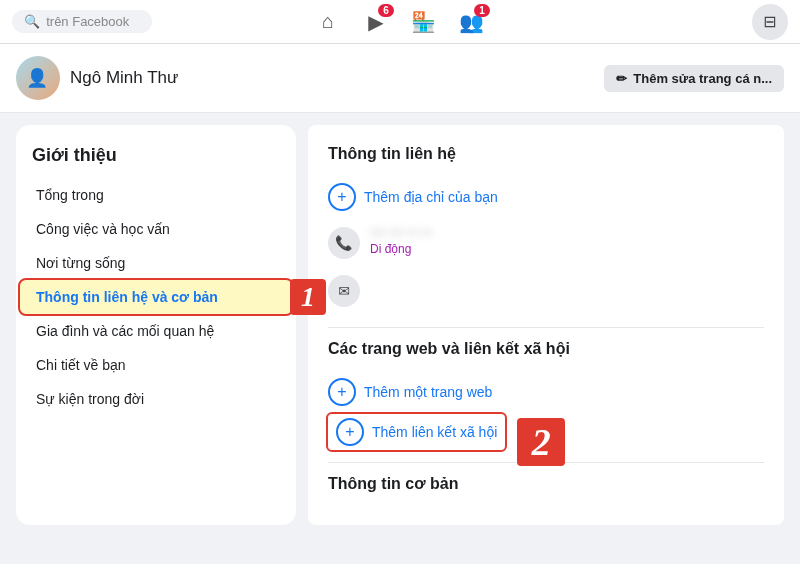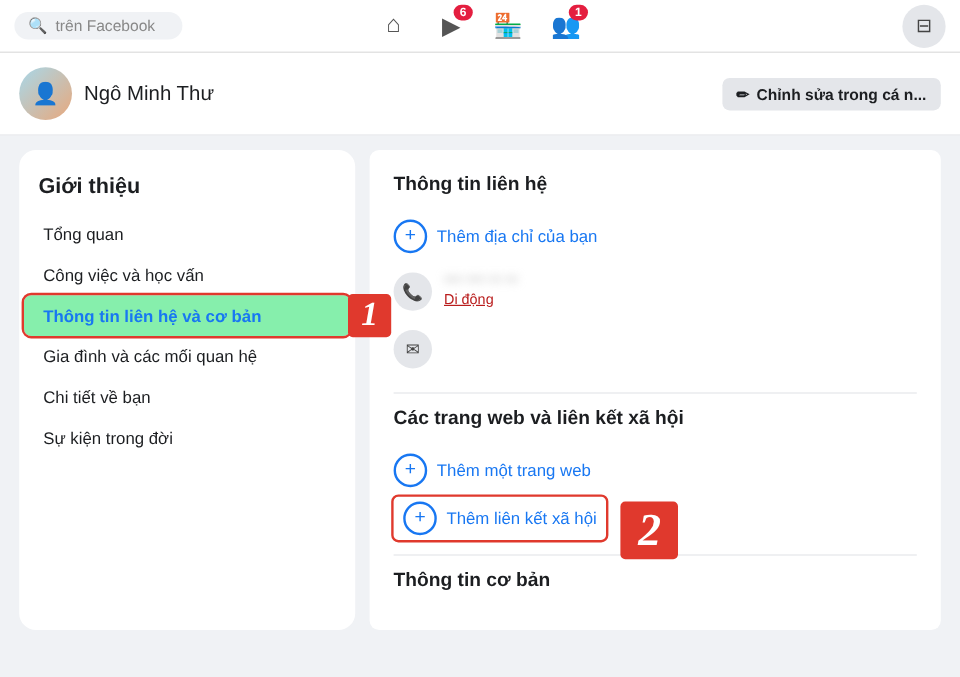--- a/index.html
+++ b/index.html
@@ -152,21 +152,21 @@
     }
     .sidebar-item {
       padding: 9px 16px;
       cursor: pointer;
       font-size: 14px;
       color: #1c1e21;
       border-radius: 6px;
       margin: 0 4px;
     }
     .sidebar-item.active {
-      background: #86efac;
+      background: #fef9c3;
       color: #1877f2;
       font-weight: 600;
       position: relative;
       outline: 2px solid #e0392d;
     }
 
     
     .right-content {
       flex: 1;
       background: #fff;
@@ -201,22 +201,21 @@
       display: flex;
       flex-direction: column;
     }
     .contact-value {
       font-size: 13px;
       color: #aaa;
       filter: blur(4px);
     }
     .contact-label {
       font-size: 12px;
-      color: #b91c1c;
-      text-decoration: underline;
+      color: #a21caf;
     }
     .add-item {
       display: flex;
       align-items: center;
       gap: 8px;
       padding: 8px 0;
       cursor: pointer;
       color: #1877f2;
       font-size: 14px;
       font-weight: 500;
@@ -320,34 +319,37 @@
 
 <div class="profile-header">
   <div class="profile-info">
     <div class="avatar">
       <span>👤</span>
     </div>
     <span class="profile-name">Ngô Minh Thư</span>
   </div>
   <button class="edit-btn">
     <span>✏</span>
-    <span>Chỉnh sửa trong cá n...</span>
+    <span>Thêm sửa trang cá n...</span>
   </button>
 </div>
 
 <div class="main-content">
 
   <div class="sidebar">
     <div class="sidebar-title">Giới thiệu</div>
 
     <div class="sidebar-item">
-      <span>Tổng quan</span>
+      <span>Tổng trong</span>
     </div>
     <div class="sidebar-item">
       <span>Công việc và học vấn</span>
+    </div>
+    <div class="sidebar-item">
+      <span>Nơi từng sống</span>
     </div>
 
     <div class="sidebar-item-wrapper" style="position:relative;">
       <div class="sidebar-item active">
         <span>Thông tin liên hệ và cơ bản</span>
       </div>
       <div class="annotation-1">1</div>
     </div>
 
     <div class="sidebar-item">

